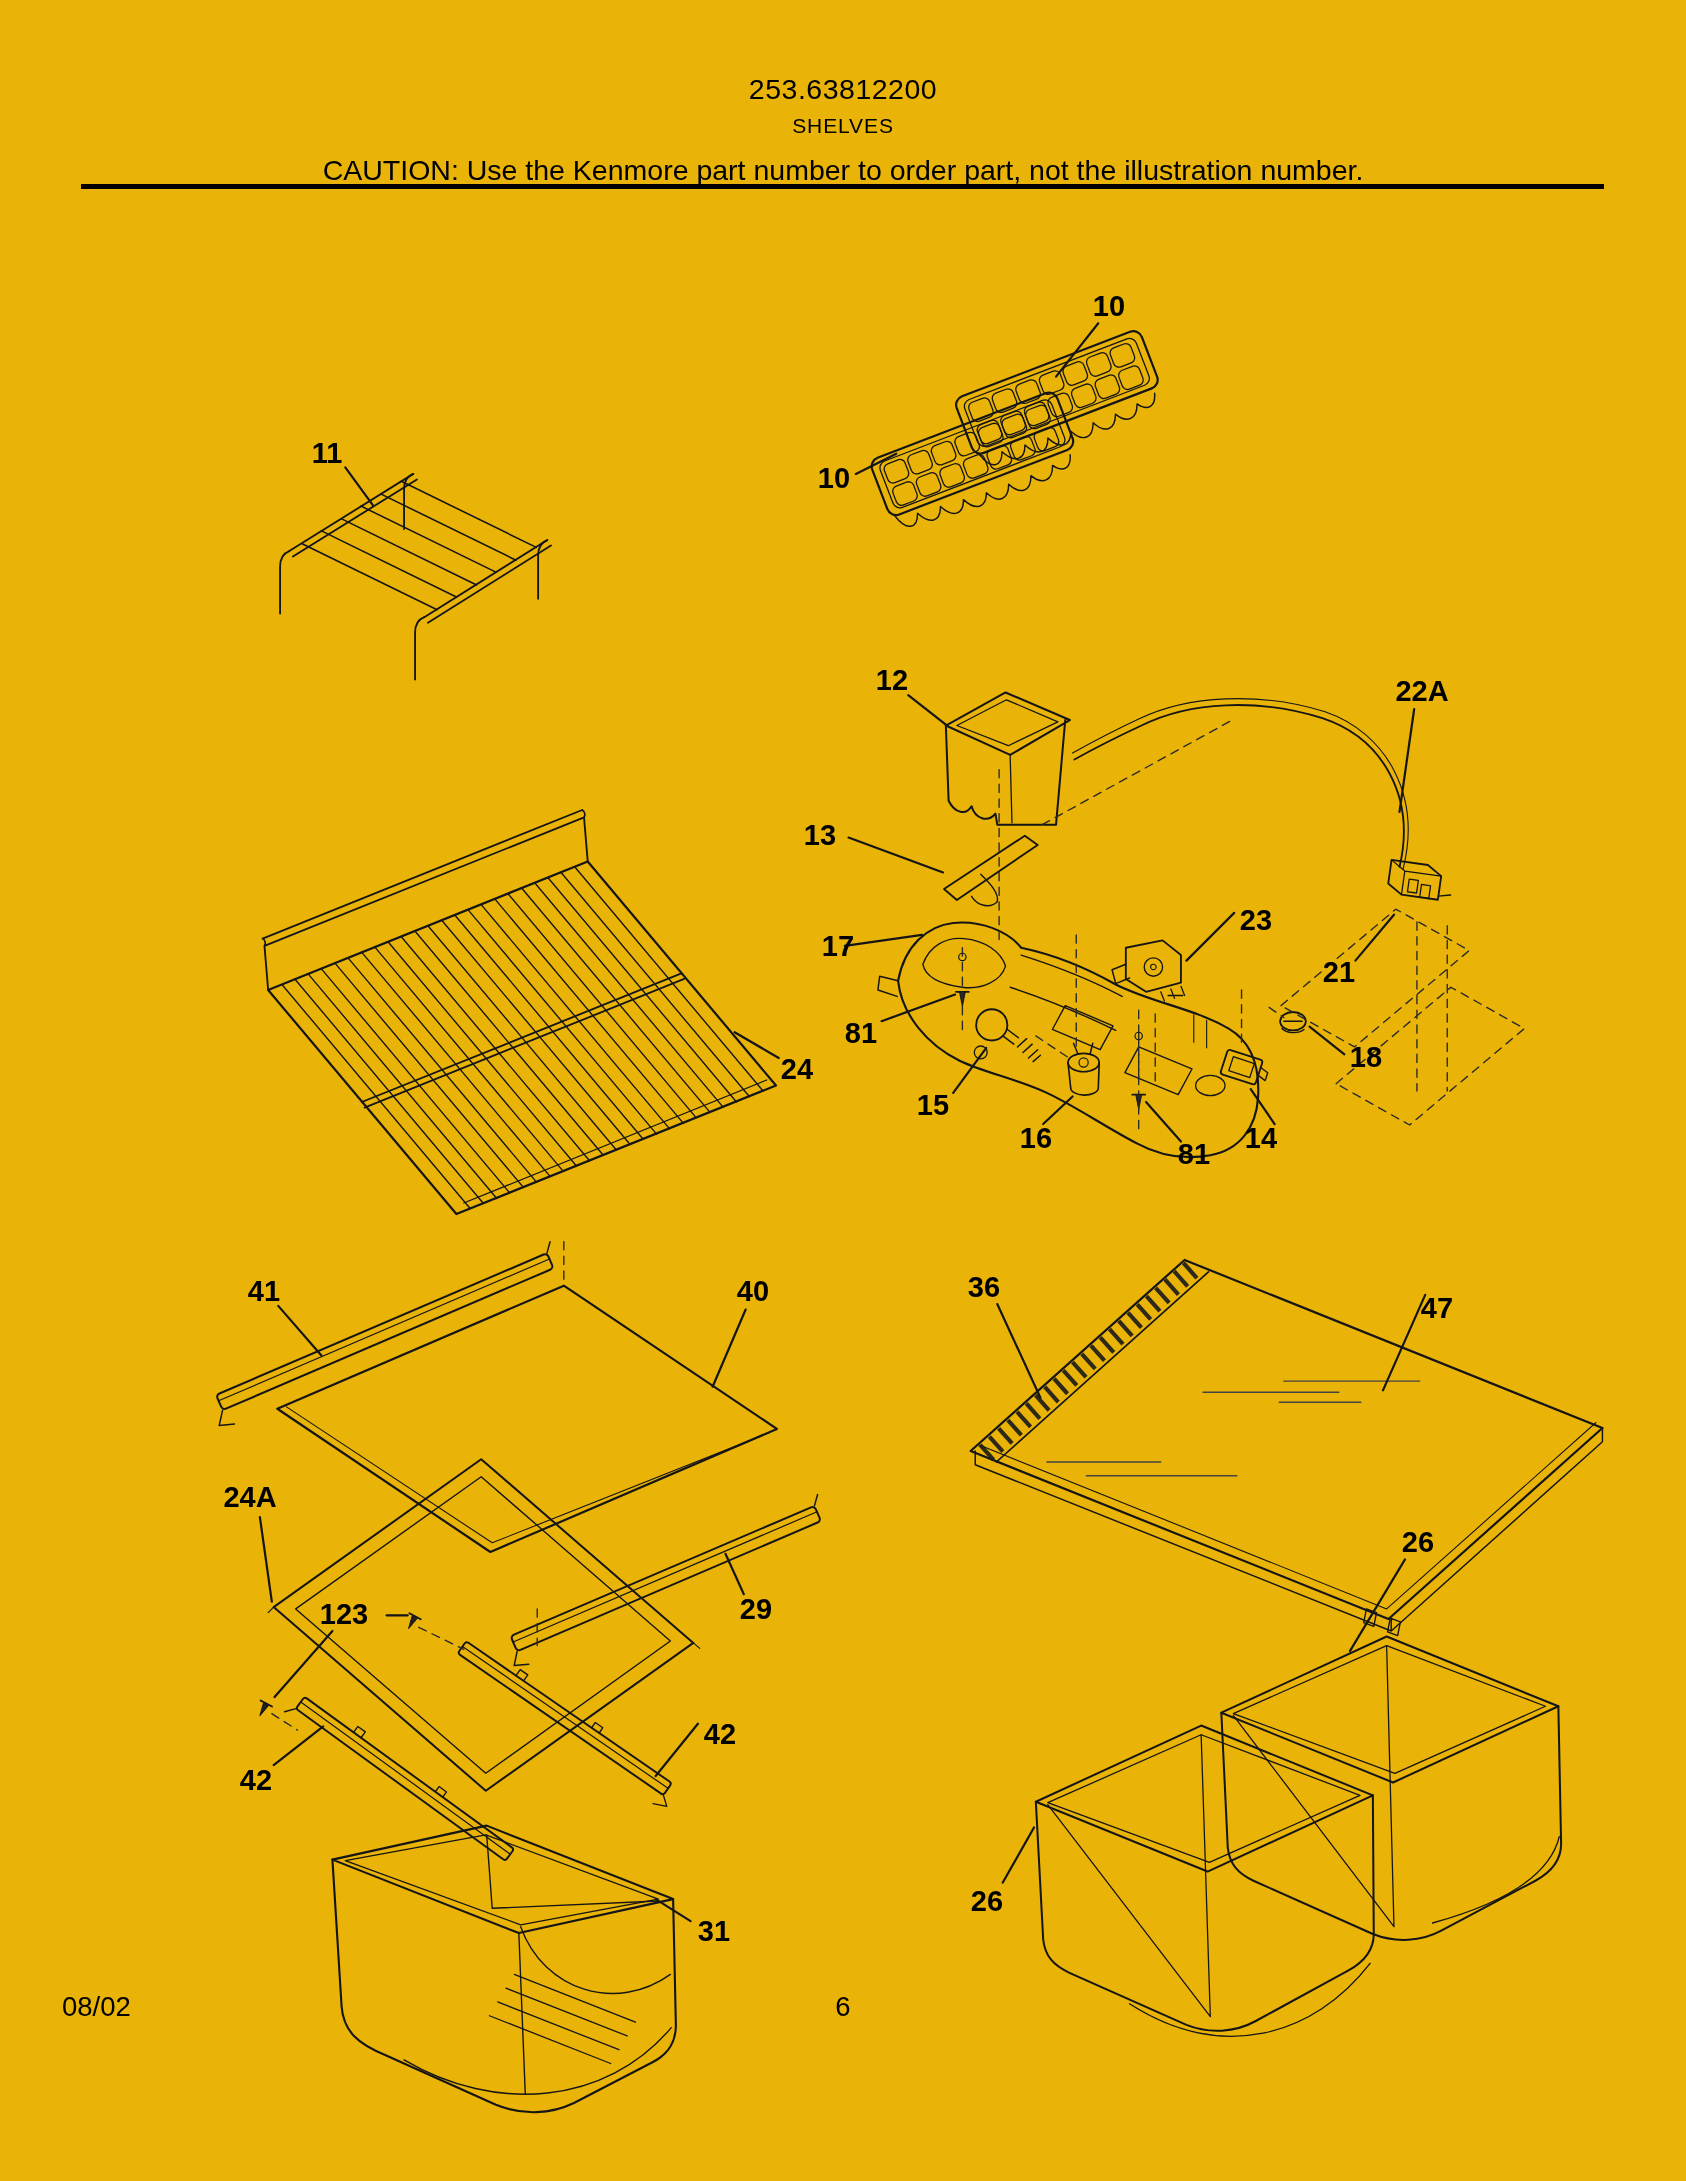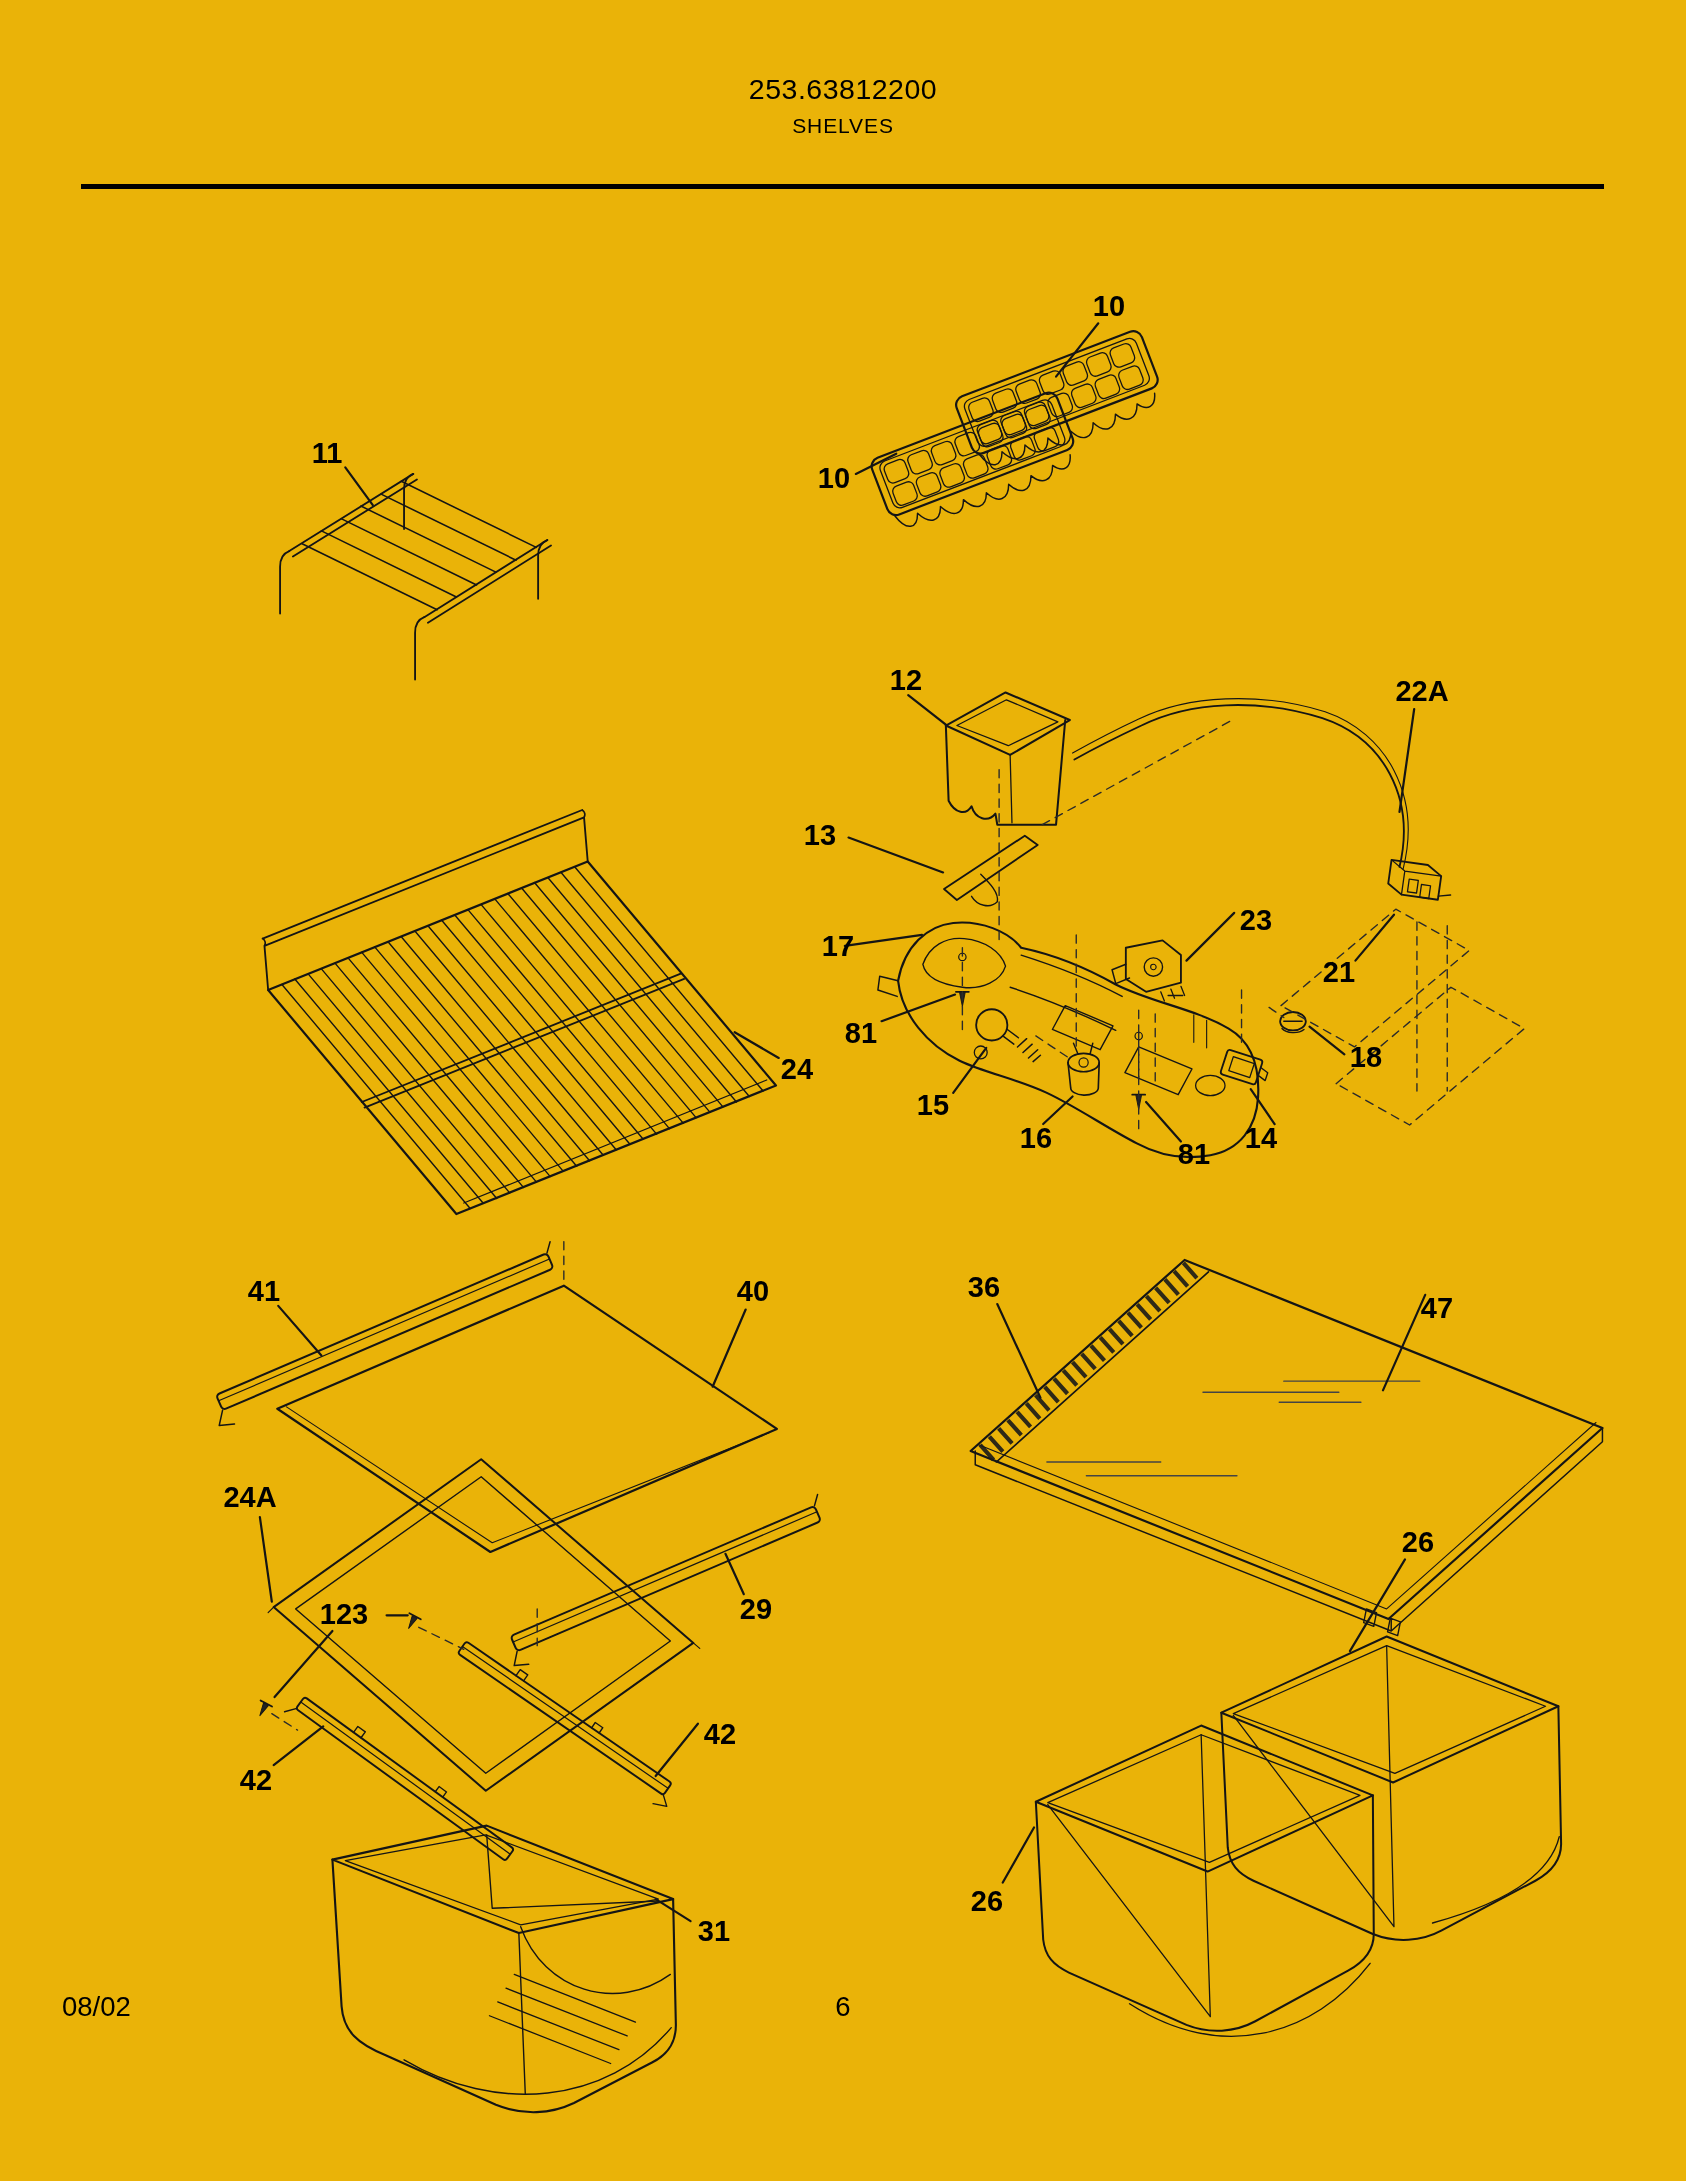--- a/index.html
+++ b/index.html
@@ -24,20 +24,21 @@
   .footer-date{position:absolute;left:62px;top:1991px;font-size:27.5px;}
   .footer-page{position:absolute;left:843px;top:1991px;transform:translateX(-50%);font-size:27.5px;}
 </style>
 </head>
 <body>
 
 <div class="page">
 
   <div class="hdr model">253.63812200</div>
   <div class="hdr title">SHELVES</div>
+  <div class="hdr caution"><span>CAUTION: Use the Kenmore part number to order part, </span><u>not</u><span> the illustration number.</span></div>
   <div class="rule"></div>
 
   <svg class="diagram-svg" width="1686" height="2182" viewBox="0 0 1836 2376" fill="none" stroke="#151515" stroke-width="2" stroke-linecap="round" stroke-linejoin="round">
 
     <g>
       <g transform="translate(1152,430) rotate(-21)">
         <rect x="-108" y="-36" width="216" height="66" rx="10" stroke-width="2.4"></rect>
         <rect x="-100" y="-30" width="200" height="54" rx="8" stroke-width="1.4"></rect>
         <g stroke-width="1.4">
           <rect x="-96" y="-26" width="24" height="22" rx="6"></rect>
@@ -314,21 +315,21 @@
       <path d="M1530,1698 L1470,1798"></path>
       <path d="M1092,2050 L1126,1990"></path>
       <path d="M752,2092 L714,2068"></path>
     </g>
   </svg>
 
   <div id="callout-layer">
       <div class="callout" style="left: 1109px; top: 306px;">10</div>
       <div class="callout" style="left: 834px; top: 478px;">10</div>
       <div class="callout" style="left: 327px; top: 453px;">11</div>
-      <div class="callout" style="left: 892px; top: 680px; margin-left: 14px;">12</div>
+      <div class="callout" style="left: 892px; top: 680px;">12</div>
       <div class="callout" style="left: 820px; top: 835px;">13</div>
       <div class="callout" style="left: 1422px; top: 691px;">22A</div>
       <div class="callout" style="left: 1256px; top: 896px; margin-top: 24px;">23</div>
       <div class="callout" style="left: 1339px; top: 972px;">21</div>
       <div class="callout" style="left: 821px; top: 946px; margin-left: 17px;">17</div>
       <div class="callout" style="left: 861px; top: 1033px;">81</div>
       <div class="callout" style="left: 933px; top: 1105px;">15</div>
       <div class="callout" style="left: 1036px; top: 1138px;">16</div>
       <div class="callout" style="left: 1194px; top: 1154px;">81</div>
       <div class="callout" style="left: 1261px; top: 1138px;">14</div>

